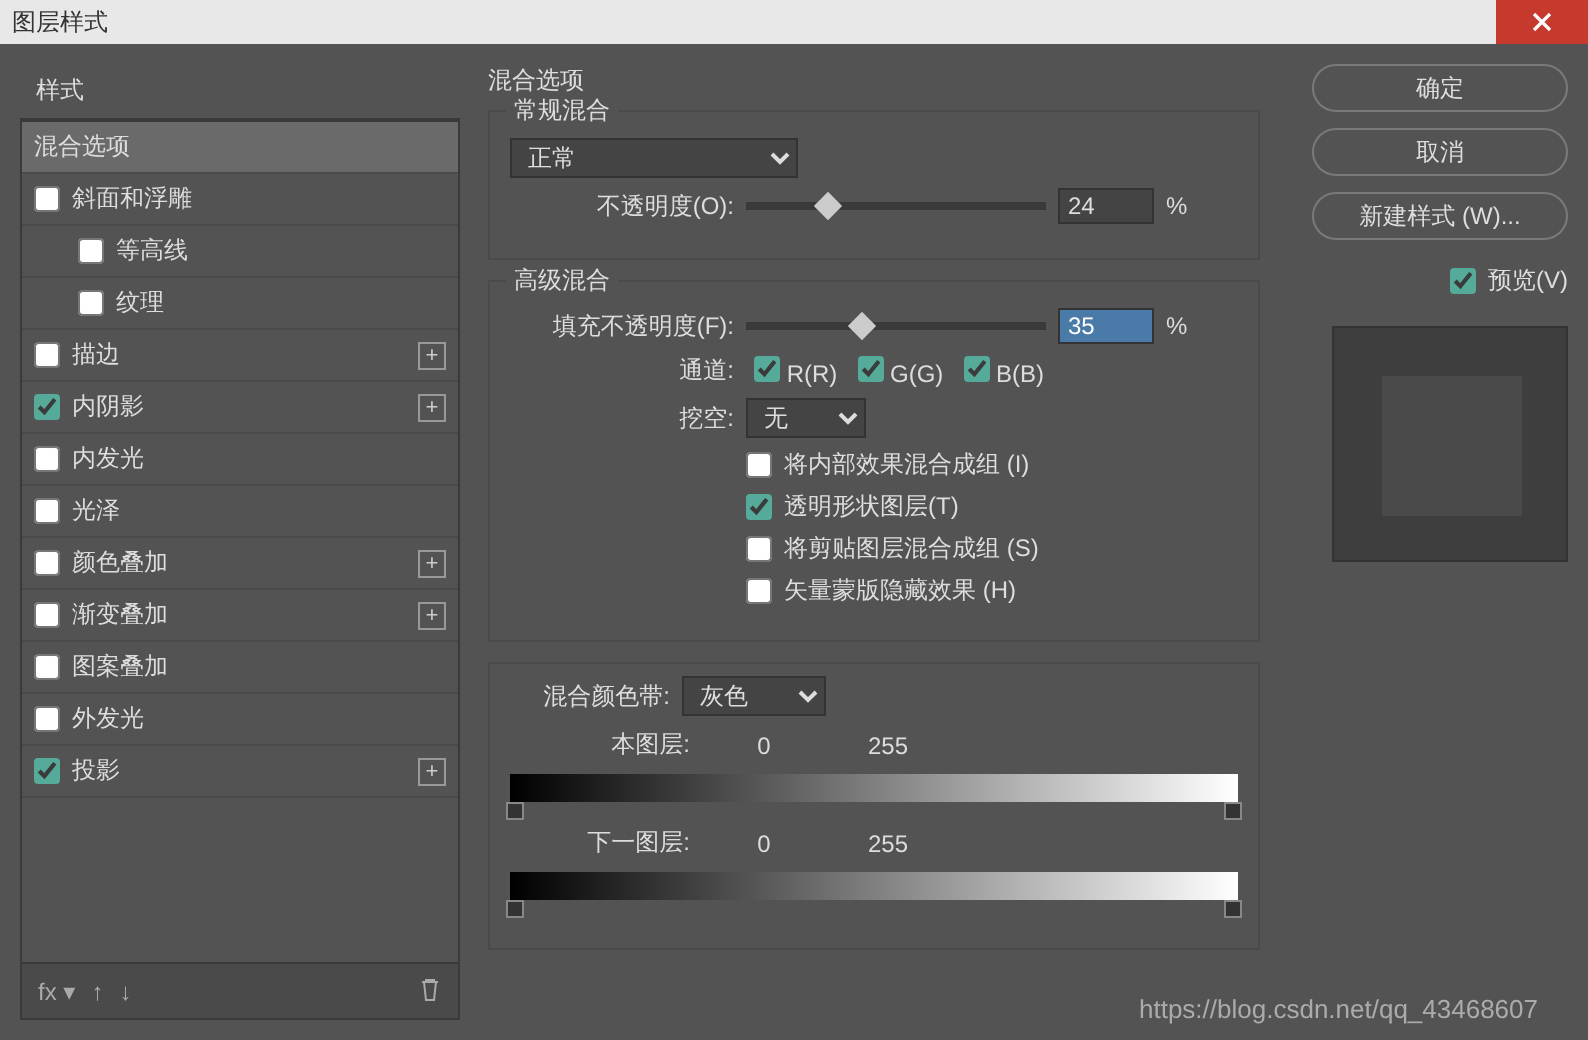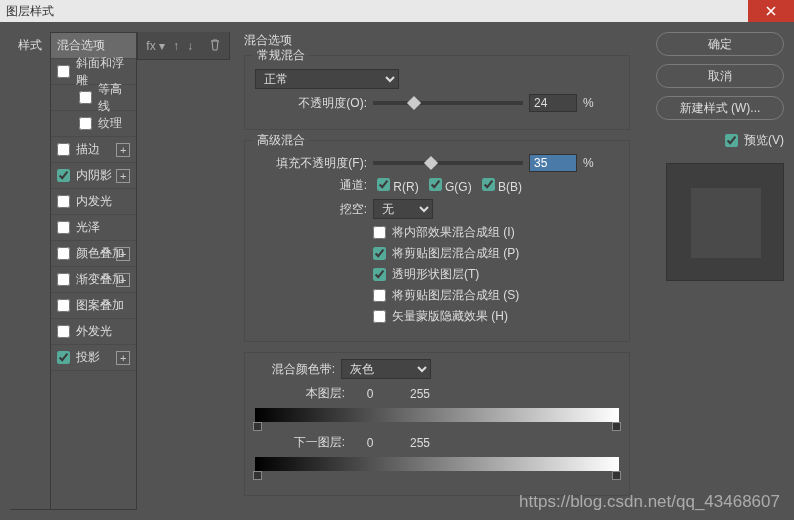--- a/index.html
+++ b/index.html
@@ -1,20 +1,20 @@
 <!DOCTYPE html>
 <html><head>
 <meta charset="utf-8">
 <style>
 * { box-sizing: border-box; margin: 0; padding: 0; font-family: "Microsoft YaHei", sans-serif; }
 body { background: #2a2a2a; width: 794px; height: 520px; overflow: hidden; position: relative; }
 .titlebar { height: 22px; background: #e8e8e8; display: flex; align-items: center; padding: 0 6px; font-size: 12px; color: #333; position: relative; }
 .close-btn { position: absolute; right: 0; top: 0; width: 46px; height: 22px; background: #c63a2e; color: #fff; display: flex; align-items: center; justify-content: center; font-size: 14px; }
 .dialog-body { background: #535353; height: 498px; display: flex; padding: 10px; gap: 10px; position: relative; }
-.left-panel { width: 220px; display: flex; flex-direction: row; }
+.left-panel { width: 220px; display: flex; flex-direction: column; }
 .styles-header { background: #535353; color: #ddd; font-size: 12px; padding: 5px 8px; border-bottom: 1px solid #3a3a3a; }
 .styles-list { flex: 1; background: #535353; border: 1px solid #3a3a3a; overflow-y: auto; }
 .style-row { display: flex; align-items: center; padding: 4px 6px; font-size: 12px; color: #ddd; border-bottom: 1px solid #4a4a4a; position: relative; height: 26px; }
 .style-row.selected { background: #6a6a6a; }
 .style-row.indent { padding-left: 28px; }
 .style-row input[type=checkbox] { margin-right: 6px; }
 .style-row .plus { position: absolute; right: 6px; width: 14px; height: 14px; border: 1px solid #999; color: #ccc; font-size: 11px; display: flex; align-items: center; justify-content: center; }
 .left-footer { height: 28px; background: #4a4a4a; border: 1px solid #3a3a3a; border-top: none; display: flex; align-items: center; padding: 0 8px; gap: 8px; color: #aaa; font-size: 12px; }
 .left-footer .spacer { flex: 1; }
 .center-panel { flex: 1; color: #ddd; font-size: 12px; padding: 0 4px; }
@@ -25,31 +25,31 @@
 .field-label { width: 112px; text-align: right; }
 .select { background: #444; border: 1px solid #333; color: #ddd; font-size: 12px; padding: 1px 4px; height: 20px; }
 .slider { flex: 1; max-width: 150px; height: 16px; position: relative; }
 .slider-track { height: 4px; background: #3a3a3a; position: absolute; top: 6px; left: 0; right: 0; }
 .slider-thumb { width: 10px; height: 10px; background: #ccc; position: absolute; top: 3px; transform: rotate(45deg); }
 .num-input { width: 48px; background: #444; border: 1px solid #333; color: #ddd; font-size: 12px; padding: 1px 4px; text-align: left; height: 18px; }
 .num-input.hl { background: #4a7aa8; color: #fff; }
 .chan-row { display: flex; align-items: center; gap: 10px; margin: 5px 0; }
 .opt-row { display: flex; align-items: center; gap: 6px; margin: 4px 0; padding-left: 118px; }
 .blend-if { border: 1px solid #4a4a4a; padding: 8px 10px 12px; position: relative; margin-top: 10px; }
-.bif-row { display: flex; align-items: center; margin: 6px 0; }
+.bif-row { display: flex; align-items: center; gap: 12px; margin: 6px 0; }
 .bif-label { width: 90px; text-align: right; }
 .bif-val { width: 50px; text-align: center; }
 .gradient-bar { height: 14px; background: linear-gradient(to right, #000, #fff); position: relative; margin: 2px 0 12px; }
 .gradient-bar .stop { position: absolute; bottom: -9px; width: 9px; height: 9px; background: #333; border: 1px solid #888; }
 .right-panel { width: 140px; display: flex; flex-direction: column; gap: 8px; align-items: flex-end; }
 .btn { width: 128px; height: 24px; background: #535353; border: 1px solid #7a7a7a; border-radius: 14px; color: #ddd; font-size: 12px; display: flex; align-items: center; justify-content: center; cursor: pointer; }
 .preview-check { display: flex; align-items: center; gap: 6px; color: #ddd; font-size: 12px; margin-top: 4px; }
 .preview-box { width: 118px; height: 118px; background: #3e3e3e; border: 1px solid #333; margin-top: 6px; position: relative; }
 .preview-box::after { content: ""; position: absolute; left: 24px; top: 24px; width: 70px; height: 70px; background: #4a4a4a; }
-.watermark { position: absolute; right: 14px; bottom: 8px; color: #bbb; font-size: 17px; opacity: .85; }
+.watermark { position: absolute; right: 25px; bottom: 8px; color: #bbb; font-size: 13px; opacity: .85; }
 input[type=checkbox] { width: 13px; height: 13px; accent-color: #5a9; }
 </style>
 </head>
 <body>
 
 <div class="titlebar">
   <span>图层样式</span>
   <div class="close-btn">
     <svg width="10" height="10" viewBox="0 0 10 10">
         <path d="M1 1 L9 9 M9 1 L1 9" stroke="#fff" stroke-width="1.6"></path>
@@ -172,41 +172,37 @@
         <span style="width:50px;text-align:right">挖空:</span>
         <select class="select" style="width:60px"><option>无</option></select>
       </div>
       <div id="adv-opts">
           <div class="opt-row">
             <input type="checkbox" style="">
             <span>将内部效果混合成组 (I)</span>
           </div>
           <div class="opt-row">
             <input type="checkbox" checked="" style="">
-            <span>将剪贴图层混合成组 (P)</span>
-          </div>
-          <div class="opt-row">
-            <input type="checkbox" checked="" style="">
             <span>透明形状图层(T)</span>
           </div>
           <div class="opt-row">
             <input type="checkbox" style="">
             <span>将剪贴图层混合成组 (S)</span>
           </div>
           <div class="opt-row">
             <input type="checkbox" style="">
             <span>矢量蒙版隐藏效果 (H)</span>
           </div>
         </div>
     </div>
 
     <div class="blend-if">
       <div class="field-row" style="margin-top:-2px">
         <div class="field-label" style="width:80px">混合颜色带:</div>
-        <select class="select" style="width:90px"><option>灰色</option></select>
+        <select class="select" style="width:72px"><option>灰色</option></select>
       </div>
       <div class="bif-row">
         <div class="bif-label">本图层:</div>
         <div class="bif-val">0</div>
         <div class="bif-val">255</div>
       </div>
       <div class="gradient-bar">
           <div class="stop" style="left:-2px"></div>
           <div class="stop" style="right:-2px"></div>
         </div>

